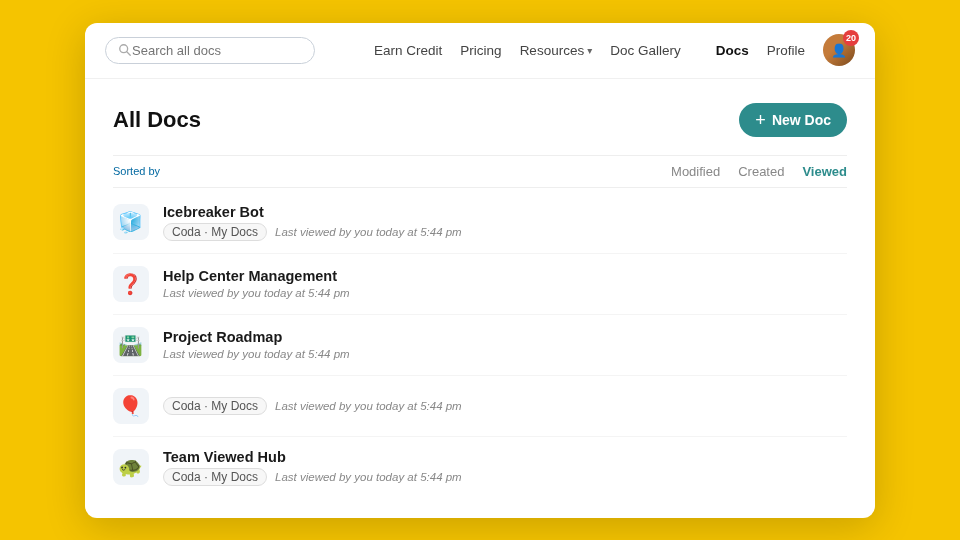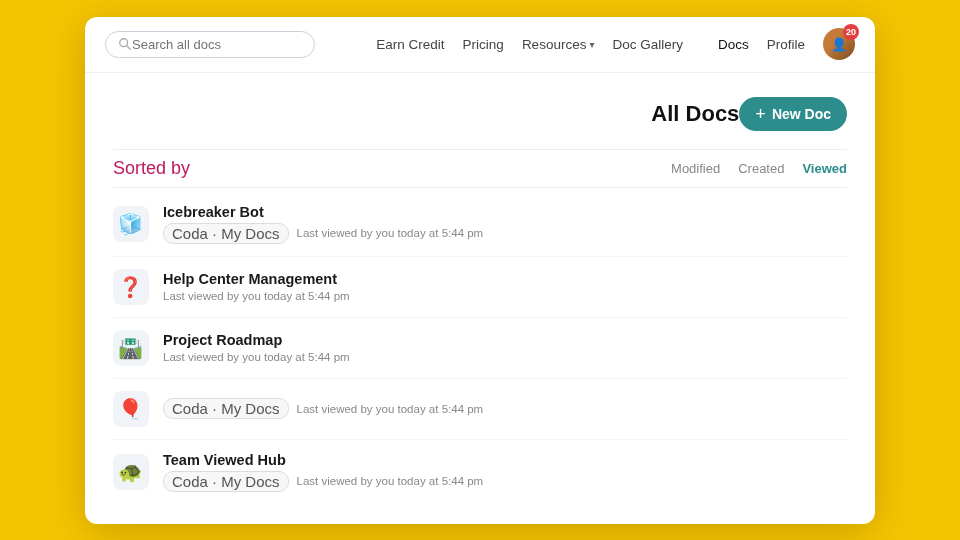--- a/index.html
+++ b/index.html
@@ -59,21 +59,21 @@
       margin-left: auto;
     }
     .nav-link {
       font-size: 13.5px;
       color: #444;
       cursor: pointer;
       text-decoration: none;
       white-space: nowrap;
     }
     .nav-link.active {
-      font-weight: 400;
+      font-weight: 700;
       color: #111;
       padding-left: 17px;
     }
     .nav-link-resources {
       display: flex;
       align-items: center;
       gap: 3px;
     }
     .chevron-down {
       font-size: 10px;
@@ -114,21 +114,21 @@
       justify-content: center;
       text-align: right;
     }
     
     .main {
       padding: 24px 28px 20px 28px;
     }
     .top-bar {
       display: flex;
       align-items: center;
-      justify-content: flex-end;
+      justify-content: space-between;
       margin-bottom: 18px;
     }
     .page-title {
       font-size: 22px;
       font-weight: 700;
       color: #111;
     }
     .new-doc-btn {
       background: #2d8c8c;
       color: #fff;
@@ -151,22 +151,22 @@
     .sort-bar {
       display: flex;
       align-items: center;
       justify-content: space-between;
       border-top: 1px solid #eee;
       border-bottom: 1px solid #eee;
       padding: 8px 0;
       margin-bottom: 4px;
     }
     .sorted-by-label {
-      font-size: 18px;
-      color: #be185d;
+      font-size: 11px;
+      color: #0369a1;
     }
     .sort-options {
       display: flex;
       gap: 18px;
     }
     .sort-option {
       font-size: 13px;
       color: #888;
       cursor: pointer;
     }
@@ -210,30 +210,31 @@
       font-weight: 600;
       color: #1a1a1a;
     }
     .doc-meta {
       display: flex;
       align-items: center;
       gap: 8px;
       flex-wrap: wrap;
     }
     .doc-tag {
-      font-size: 15px;
+      font-size: 12px;
       color: #555;
       border: 1px solid #ddd;
       border-radius: 10px;
       padding: 1px 8px;
       background: #f7f7f7;
     }
     .doc-viewed {
       font-size: 11.5px;
       color: #888;
+      font-style: italic;
     }
   </style>
 </head>
 <body>
 
 <div class="window">
 
   <div class="header">
     <div class="search-wrap">
       <svg class="search-icon-svg" viewBox="0 0 16 16" fill="none" xmlns="http://www.w3.org/2000/svg">

